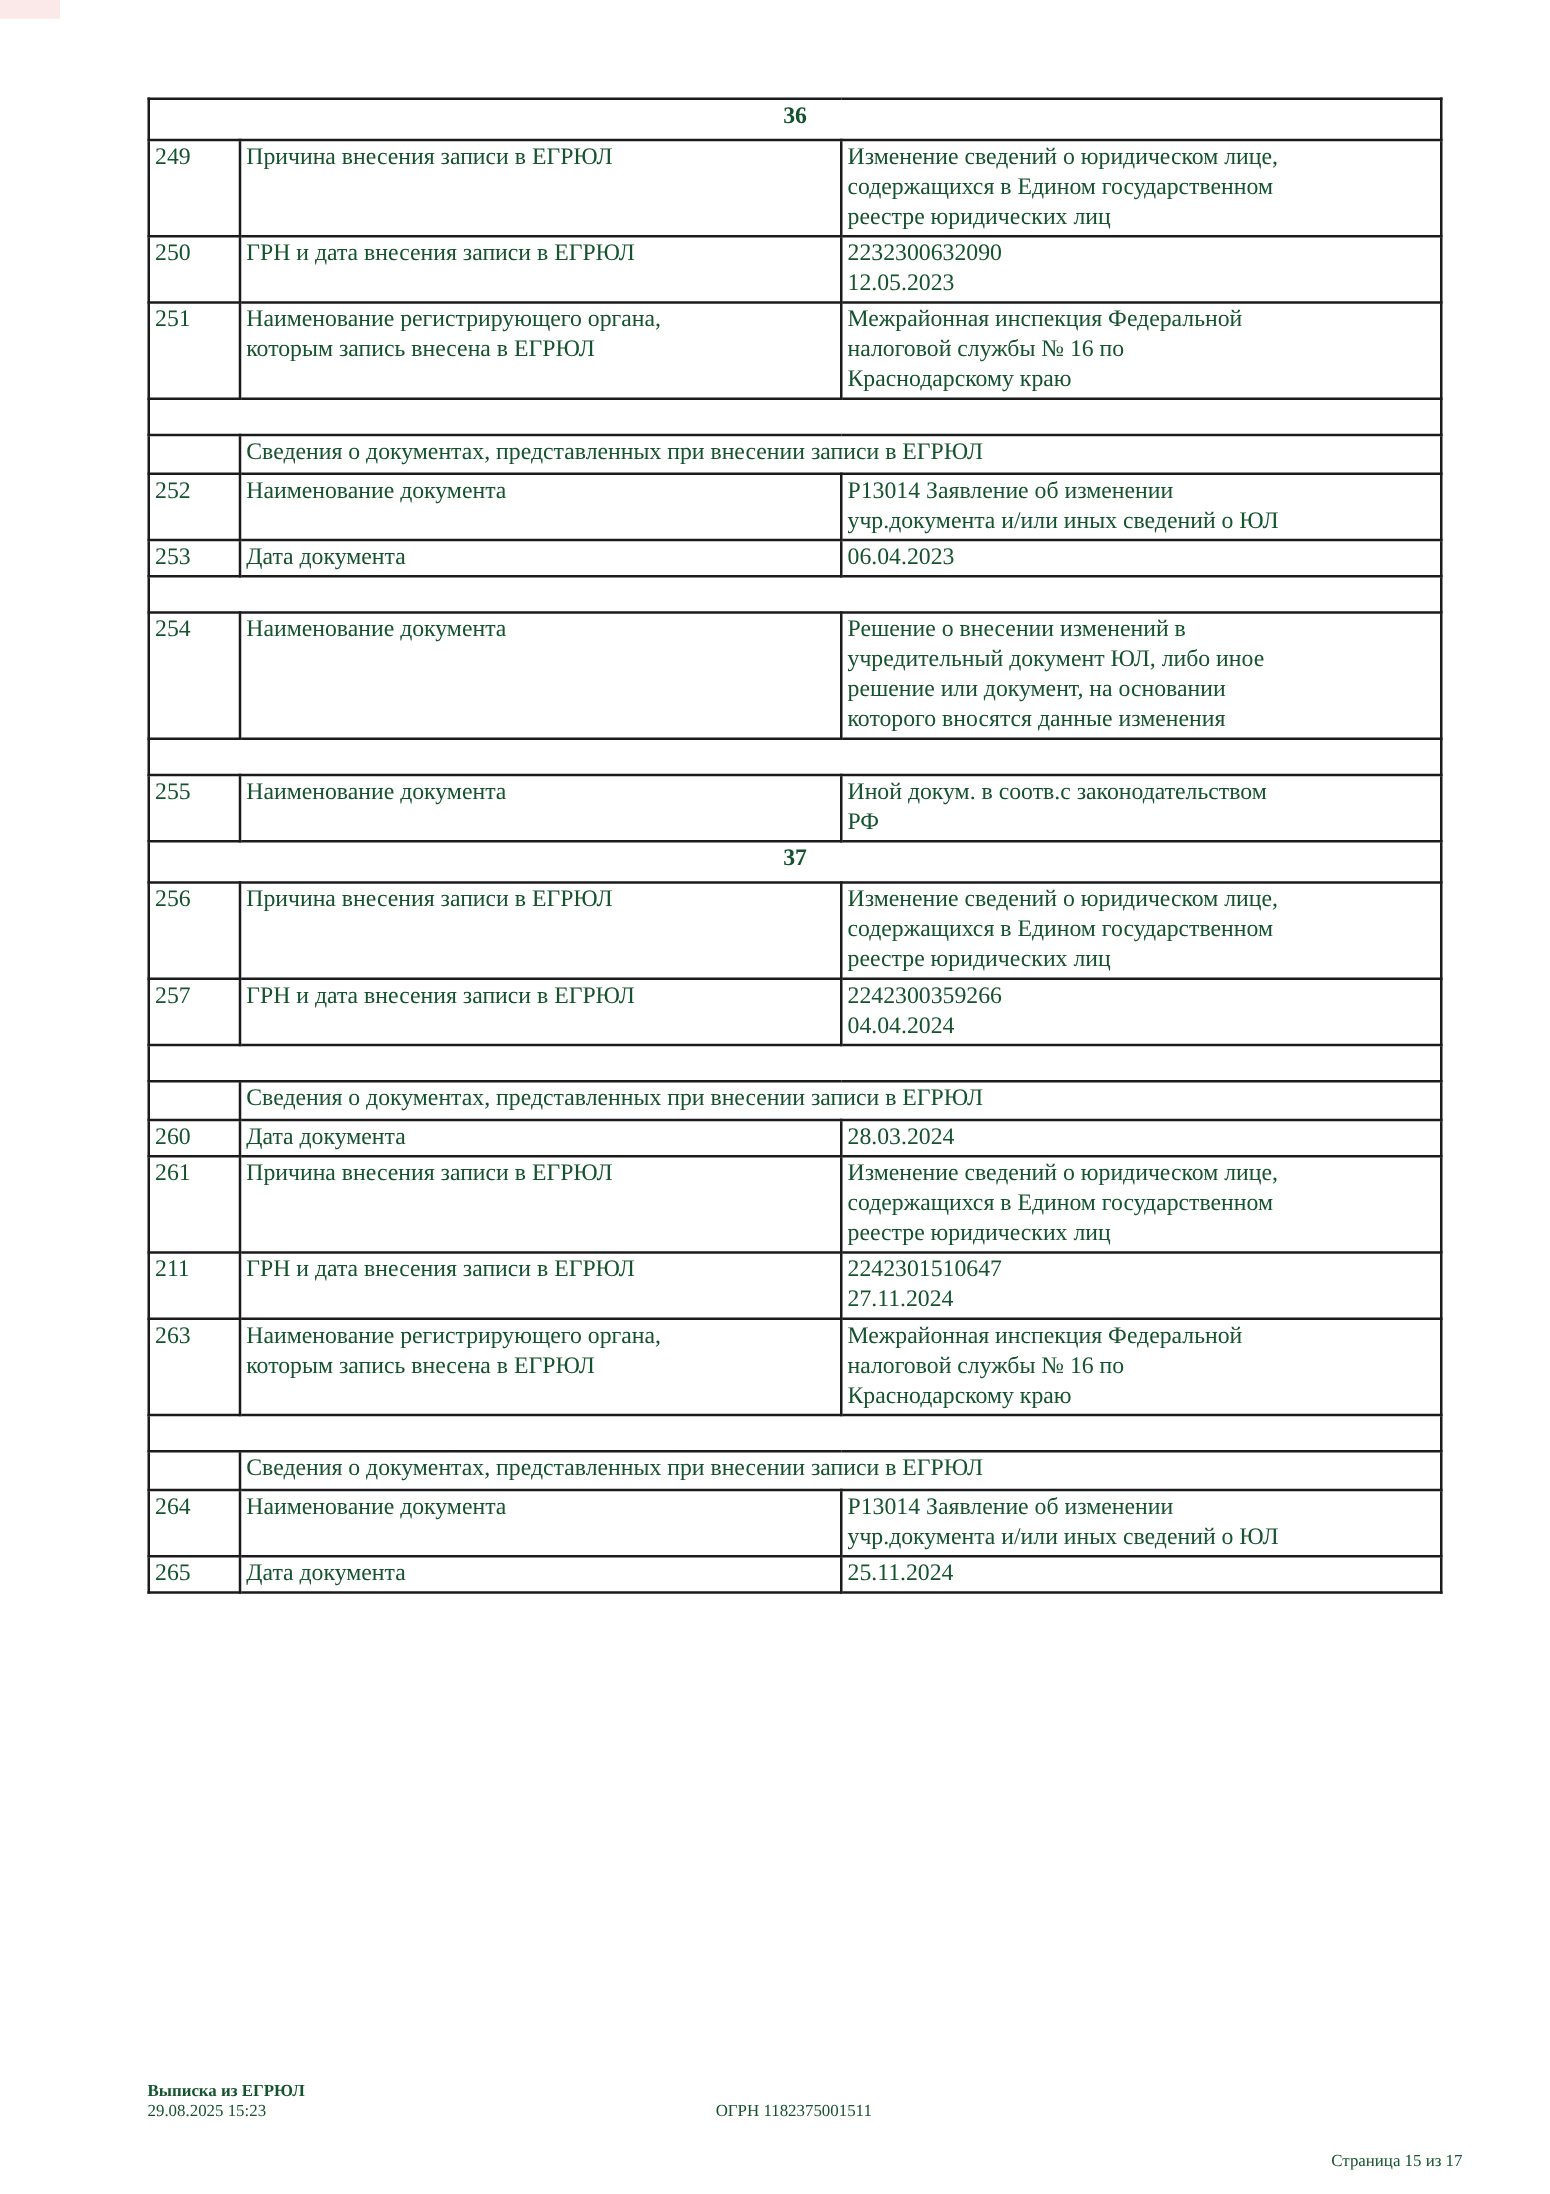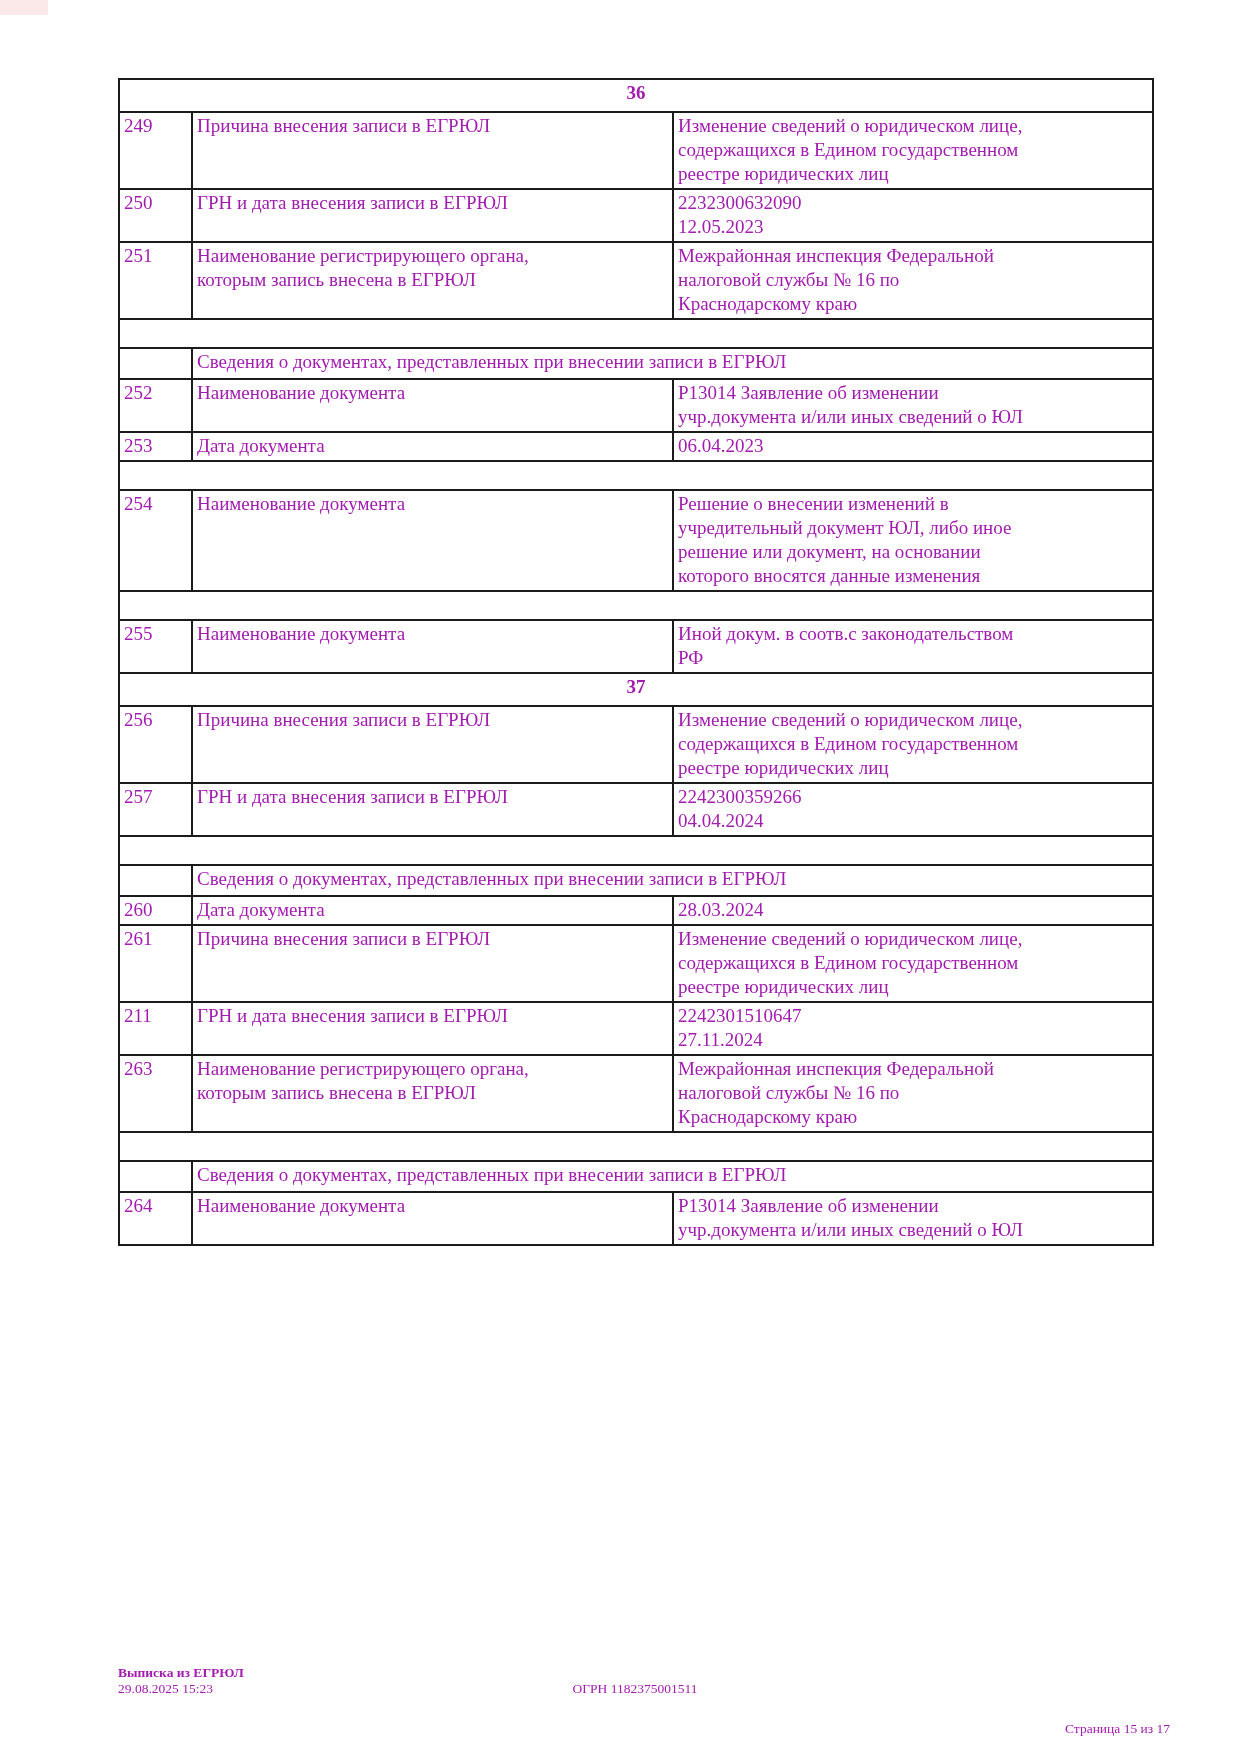--- a/index.html
+++ b/index.html
@@ -6,21 +6,21 @@
     margin: 0;
     padding: 0;
     background: #ffffff;
   }
   .page {
     position: relative;
     width: 1240px;
     height: 1755px;
     background: #ffffff;
     font-family: "Liberation Serif", "DejaVu Serif", serif;
-    color: #a21caf;
+    color: #14532d;
     overflow: hidden;
   }
   .scan-artifact {
     position: absolute;
     left: 0;
     top: 0;
     width: 48px;
     height: 15px;
     background: #fbe9e9;
   }
@@ -280,20 +280,29 @@
         <tr>
           <td class="num-cell">264</td>
           <td class="label-cell">
             <div class="line">Наименование документа</div>
           </td>
           <td class="value-cell">
             <div class="line">Р13014 Заявление об изменении</div>
             <div class="line">учр.документа и/или иных сведений о ЮЛ</div>
           </td>
         </tr>
+        <tr>
+          <td class="num-cell">265</td>
+          <td class="label-cell">
+            <div class="line">Дата документа</div>
+          </td>
+          <td class="value-cell">
+            <div class="line">25.11.2024</div>
+          </td>
+        </tr>
       </tbody>
   </table>
 
   <div class="footer">
     <div class="footer-left">
       <div class="doc-title">Выписка из ЕГРЮЛ</div>
       <div>29.08.2025 15:23</div>
     </div>
     <div class="footer-center">ОГРН 1182375001511</div>
     <div class="footer-right">Страница 15 из 17</div>

